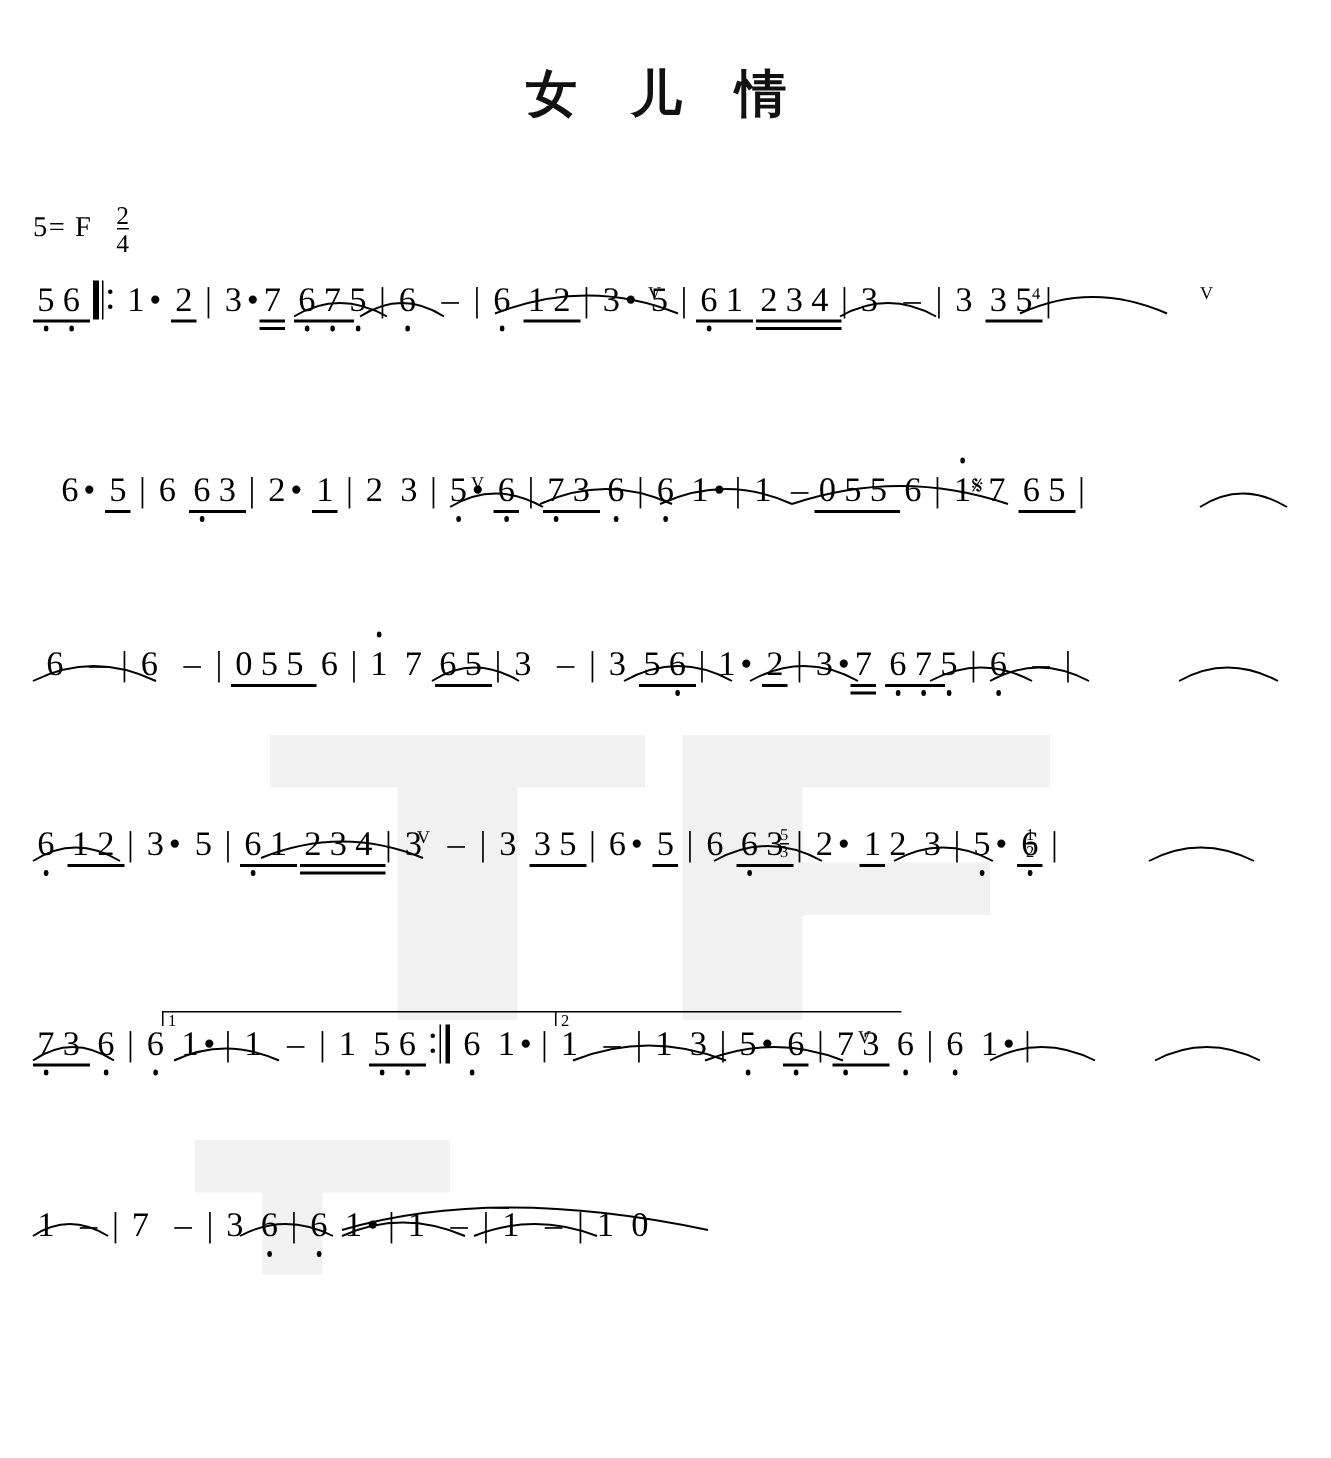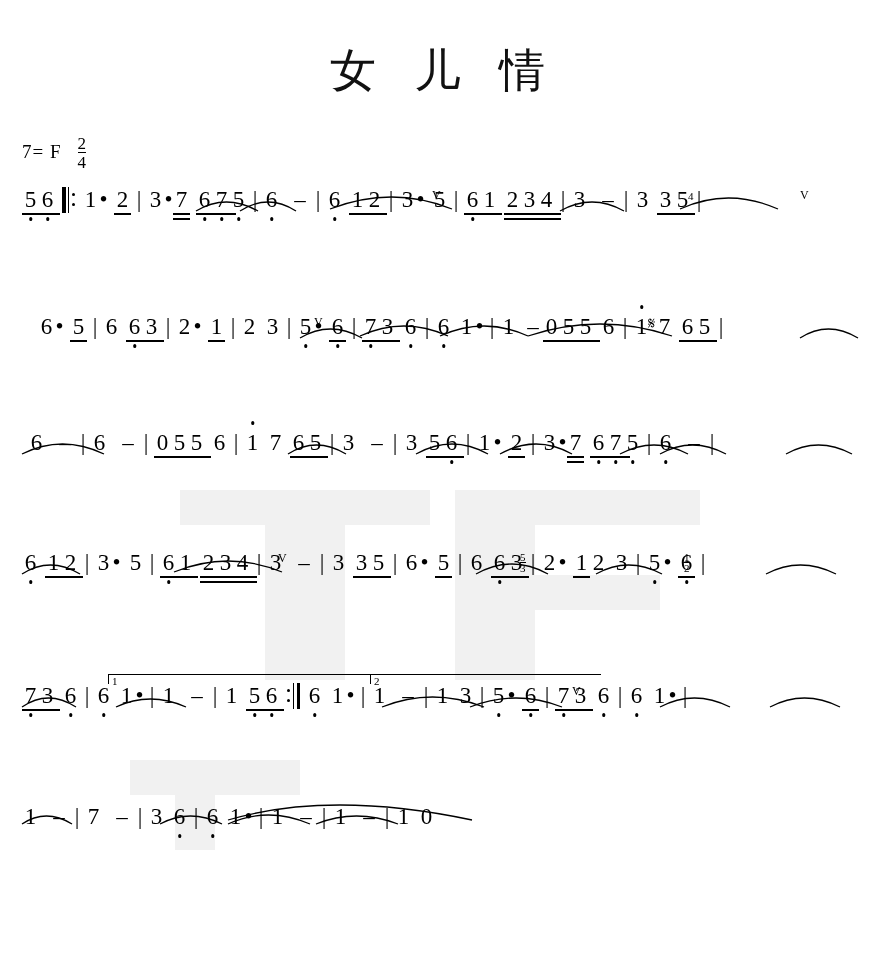--- a/index.html
+++ b/index.html
@@ -28,22 +28,22 @@
   }
 
   
   .title {
     position: absolute;
     top: 40px;
     left: 0;
     width: 887px;
     text-align: center;
     font-family: "DejaVu Sans", sans-serif;
-    font-size: 46px;
-    font-weight: normal;
+    font-size: 34px;
+    font-weight: bold;
     letter-spacing: 12px;
     color: #111;
     z-index: 3;
   }
 
   
   .keysig {
     position: absolute;
     top: 134px;
     left: 22px;
@@ -223,21 +223,21 @@
   <g fill="#f1f1f1">
     <polygon points="180,60 430,60 430,95 345,95 345,250 265,250 265,95 180,95"></polygon>
     <polygon points="455,60 700,60 700,95 535,95 535,145 660,145 660,180 535,180 535,250 455,250"></polygon>
     <polygon points="130,330 300,330 300,365 215,365 215,420 175,420 175,365 130,365"></polygon>
   </g>
 </svg>
 
 <div class="title">女 儿 情</div>
 
 <div class="keysig">
-  <span class="ktext">7= F</span>
+  <span class="ktext">5= F</span>
   <span class="meter">
     <span class="num">2</span>
     <span class="den">4</span>
   </span>
 </div>
 
 <div class="row" style="top:185px;">
   <svg class="arcs">
     <path d="M196,26 Q226,8 258,26" stroke="#000" stroke-width="1.3" fill="none"></path>
     <path d="M240,26 Q268,8 296,26" stroke="#000" stroke-width="1.3" fill="none"></path>

